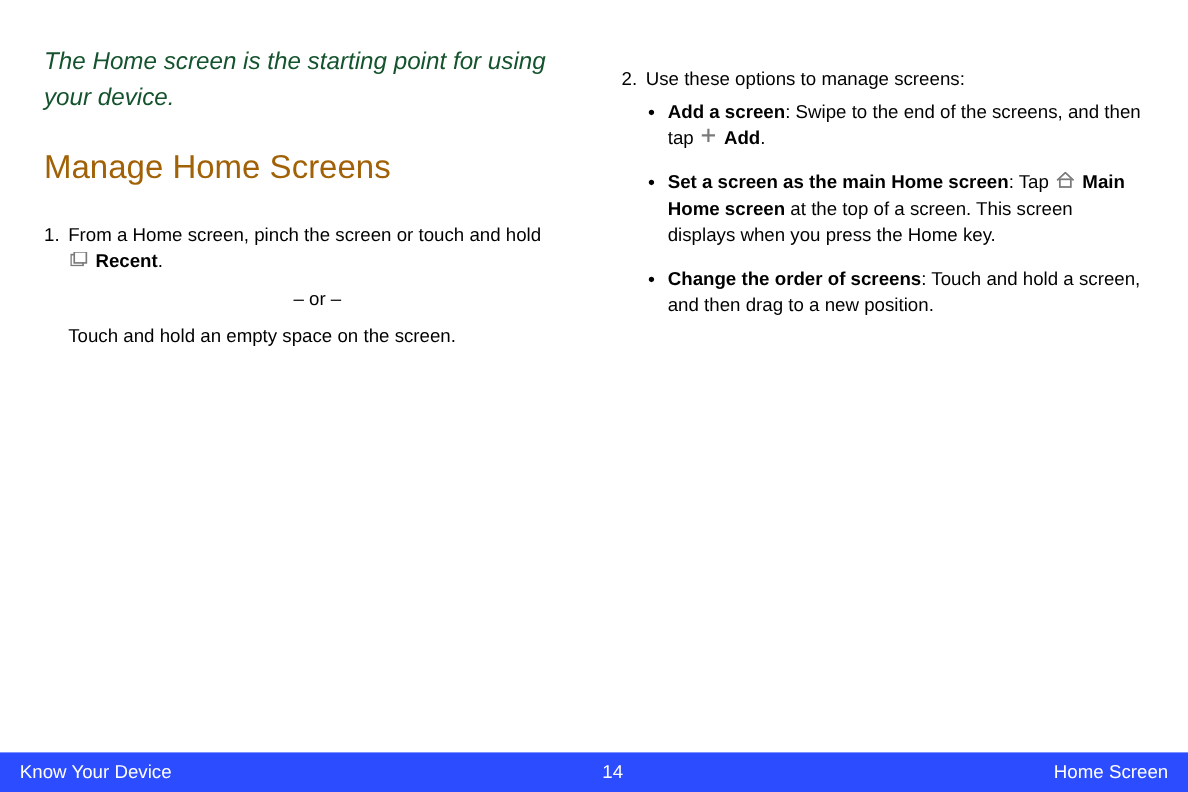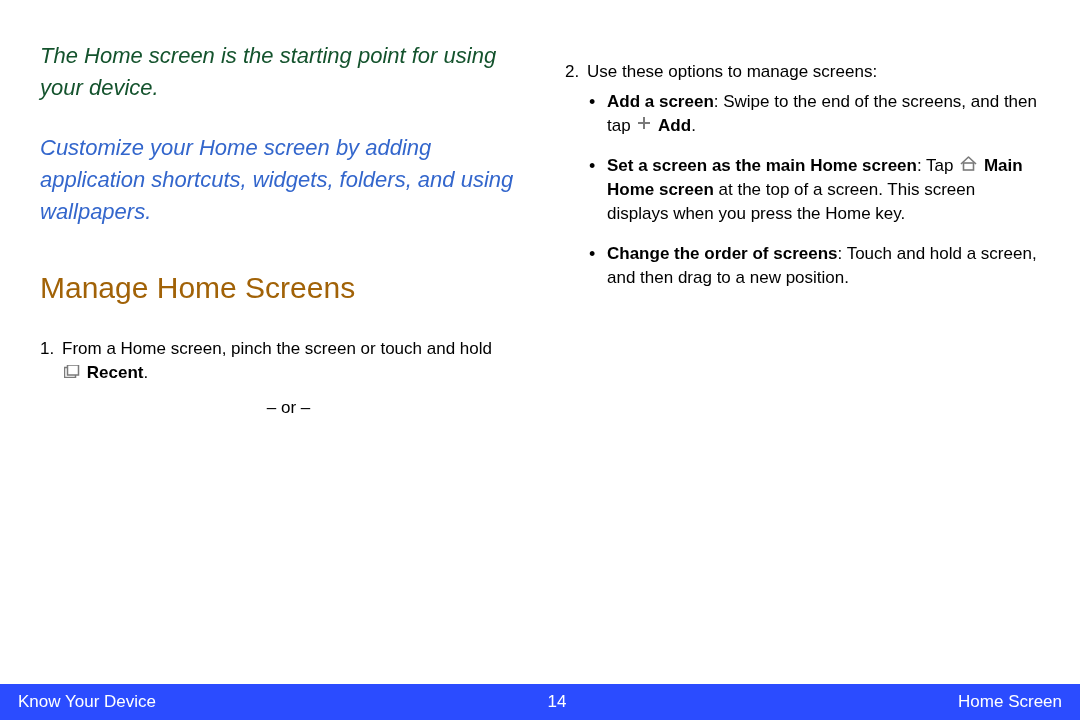--- a/index.html
+++ b/index.html
@@ -110,29 +110,29 @@
     .trash-icon svg { width: 13px; height: 15px; }
     .home-icon svg { width: 17px; height: 15px; }
     .recent-icon svg { width: 16px; height: 13px; }
   </style>
 </head>
 <body>
 
 <div class="content">
   <div class="col">
     <p class="intro">The Home screen is the starting point for using your device.</p>
-    <p class="intro2">Customize your Home screen by adding application shortcuts, widgets, folders, and using wallpapers.</p>
     <h2 class="section">Manage Home Screens</h2>
     <ol class="steps" start="1">
       <li>
         <span>From a Home screen, pinch the screen or touch and hold </span><span class="icon recent-icon"><svg viewBox="0 0 16 13">
               <rect x="0.5" y="2.5" width="11" height="10" fill="none" stroke="#7a7a7a" stroke-width="1.5"></rect>
               <rect x="3.5" y="0" width="11" height="10" fill="#fff" stroke="#7a7a7a" stroke-width="1.5"></rect>
             </svg></span> <span class="bold">Recent</span><span>.</span>
         <p class="or">– or –</p>
+        <p class="sub">Touch and hold an empty space on the screen.</p>
       </li>
     </ol>
   </div>
 
   <div class="col">
     <ol class="steps" style="counter-reset: step 1; margin-top: 20px;">
       <li>
         <span>Use these options to manage screens:</span>
         <ul class="bullets">
           <li>

